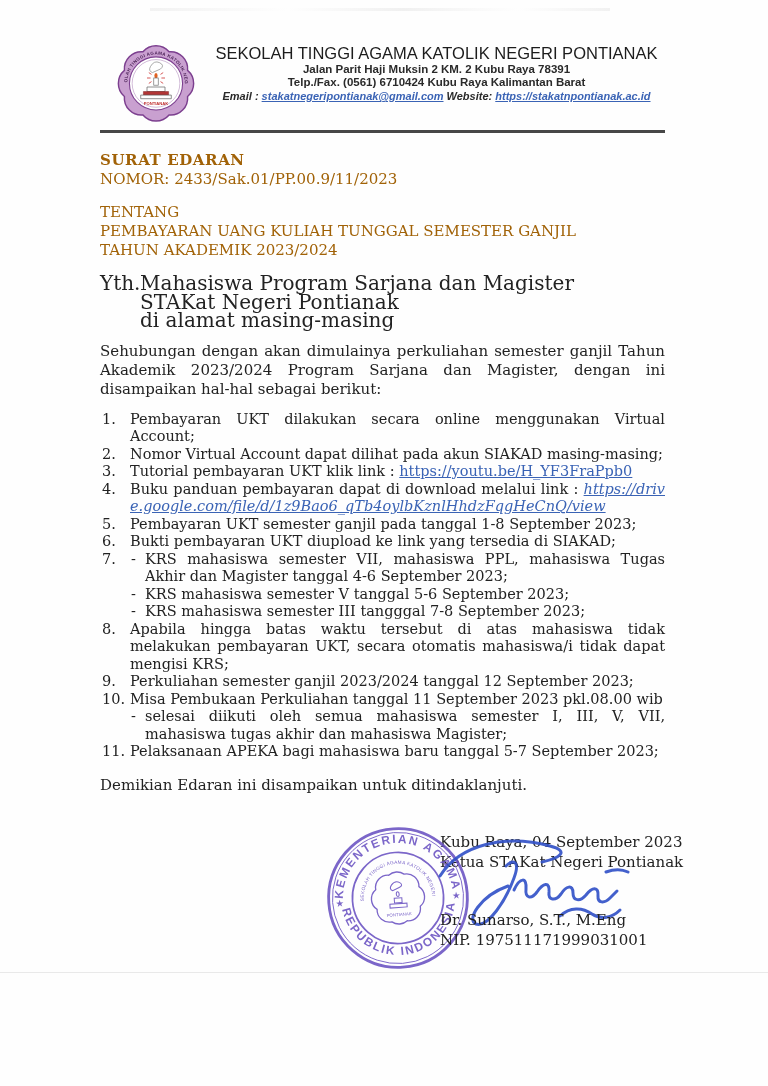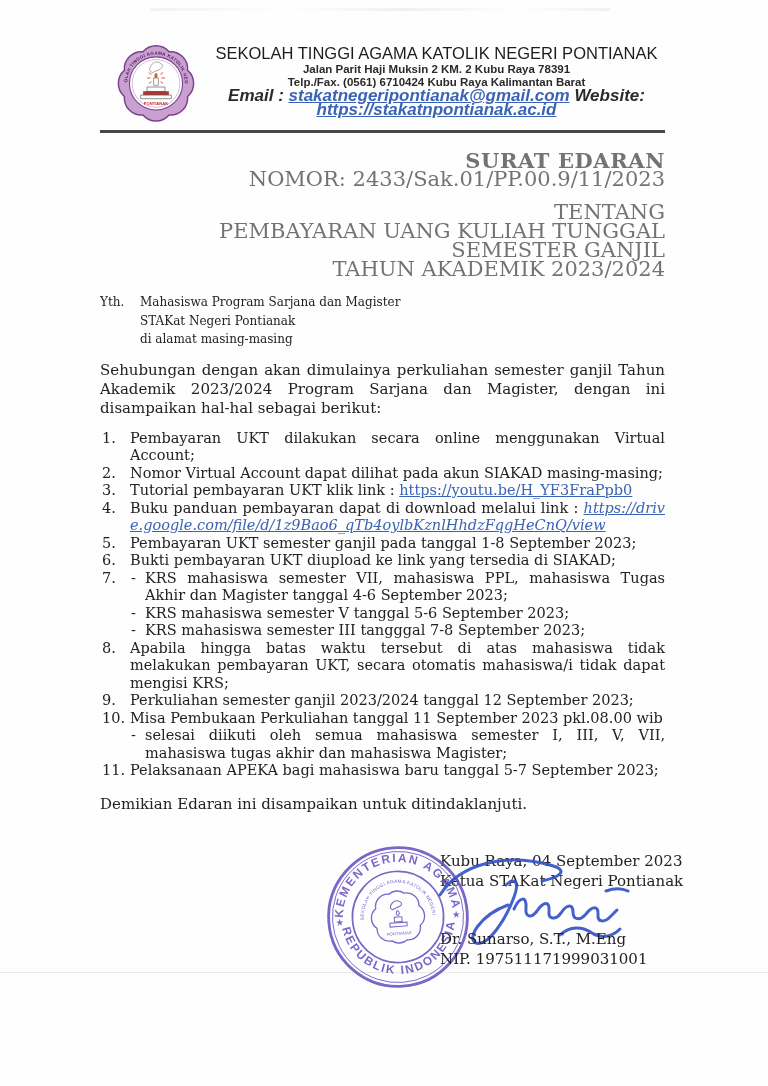--- a/index.html
+++ b/index.html
@@ -14,30 +14,30 @@
   }
   .content{position:relative;margin:0 100px;width:565px;}
 
   
   .letterhead{position:relative;padding-top:44px;min-height:82px;}
   .lh-logo{position:absolute;left:6px;top:42px;width:100px;height:90px;}
   .lh-text{margin-left:108px;text-align:center;font-family:"Liberation Sans", sans-serif;}
   .lh-ministry{font-size:18.5px;line-height:21px;color:#1c1c1c;letter-spacing:.2px;}
   .lh-institution{font-size:16.5px;line-height:19px;color:#1c1c1c;}
   .lh-addr{font-size:11.5px;line-height:13px;font-weight:bold;color:#2a2a2a;}
-  .lh-contact{font-size:17px;line-height:14px;font-weight:bold;font-style:italic;color:#2a2a2a;}
+  .lh-contact{font-size:11px;line-height:14px;font-weight:bold;font-style:italic;color:#2a2a2a;}
   .rule{border:0;border-top:3.5px solid #474747;margin:4px 0 0 0;width:565px;}
 
   
-  .title-block{margin-top:18px;text-align:right;font-size:21px;line-height:19px;color:#737373;}
+  .title-block{margin-top:18px;text-align:left;font-size:15px;line-height:19px;color:#a16207;}
   .doc-type{font-weight:bold;letter-spacing:.6px;}
   .title-gap{height:14px;}
 
   
-  .addressee{margin-top:14px;display:flex;font-size:12px;line-height:18.5px;}
+  .addressee{margin-top:14px;display:flex;font-size:20px;line-height:18.5px;}
   .yth{width:40px;flex:none;}
   .addr-lines div{white-space:nowrap;}
 
   
   .para{margin:12px 0 0 0;font-size:15px;line-height:19px;text-align:justify;}
   .list{margin-top:12px;font-size:14.5px;line-height:17.5px;}
   .item{position:relative;padding-left:30px;text-align:justify;}
   .num{position:absolute;left:2px;top:0;}
   .sub{position:relative;padding-left:15px;text-align:justify;}
   .dash{position:absolute;left:1px;top:0;}

